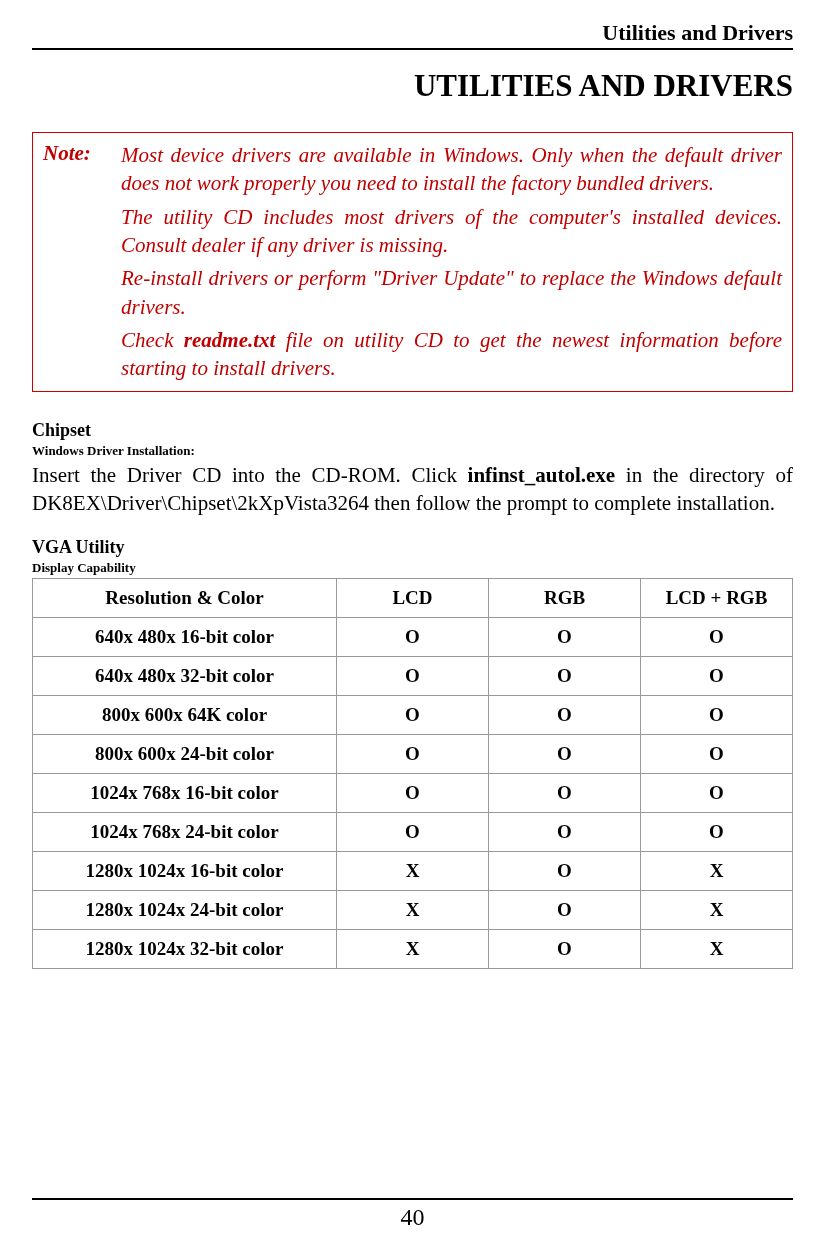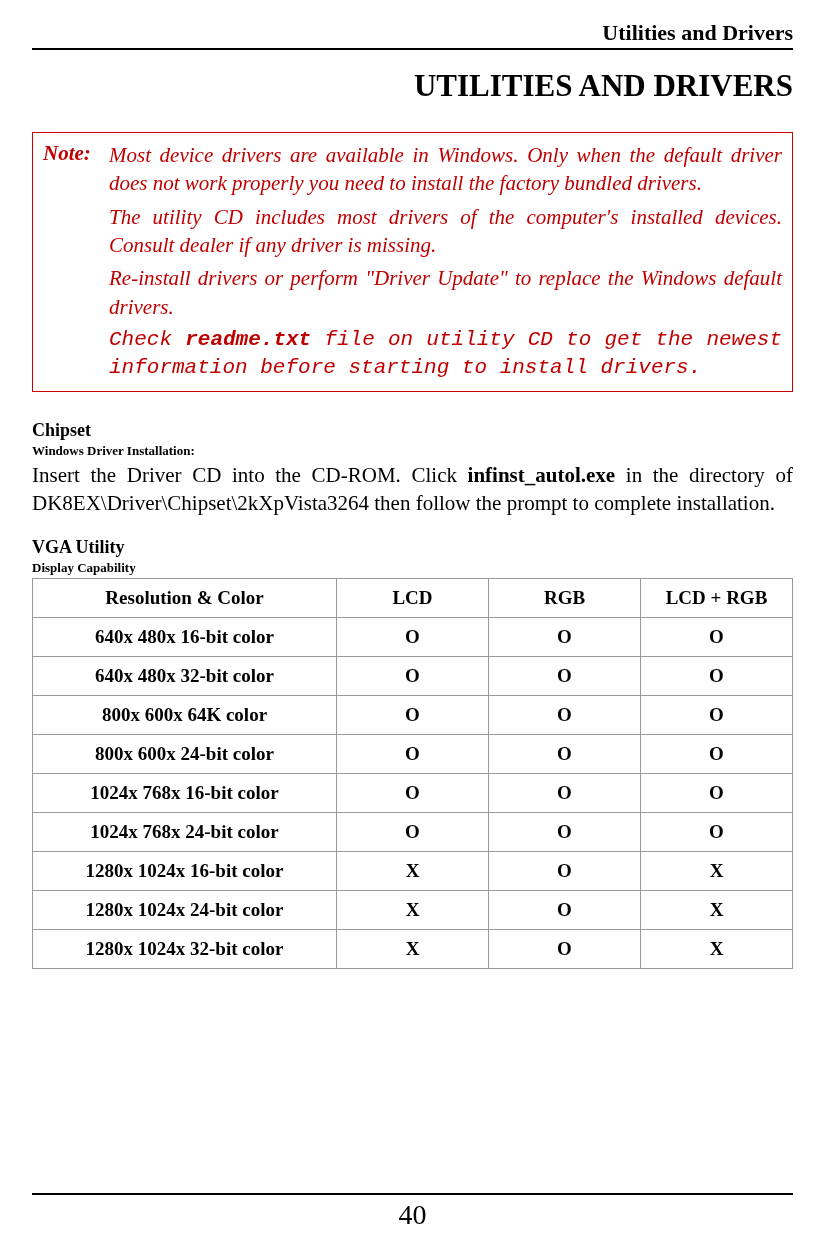--- a/index.html
+++ b/index.html
@@ -32,40 +32,40 @@
       margin-bottom: 28px;
     }
     .note-box {
       border: 1.5px solid #d00000;
       padding: 8px 10px 8px 10px;
       margin-bottom: 28px;
     }
     .note-row {
       display: flex;
       color: #c00000;
+      gap: 12px;
     }
     .note-label {
       font-weight: bold;
       font-style: italic;
       min-width: 66px;
       color: #c00000;
     }
     .note-body {
       flex: 1;
       font-style: italic;
       text-align: justify;
       color: #c00000;
       line-height: 1.35;
     }
     .note-para {
       margin-bottom: 5px;
     }
     .note-para:last-child {
       margin-bottom: 0;
-      font-family: Liberation Mono, monospace;
     }
     .readme-bold {
       font-weight: bold;
     }
     .section-heading {
       font-weight: bold;
       font-size: 18px;
       margin-bottom: 2px;
     }
     .sub-heading {
@@ -107,21 +107,21 @@
       width: 20%;
     }
     .footer {
       position: absolute;
       bottom: 18px;
       left: 32px;
       right: 30px;
       border-top: 2px solid #000;
       text-align: center;
       padding-top: 4px;
-      font-size: 28px;
+      font-size: 24px;
     }
   </style>
 </head>
 <body>
 
 <div class="header-section">Utilities and Drivers</div>
 
 <div class="main-title">UTILITIES AND DRIVERS</div>
 
 <div class="note-box">

